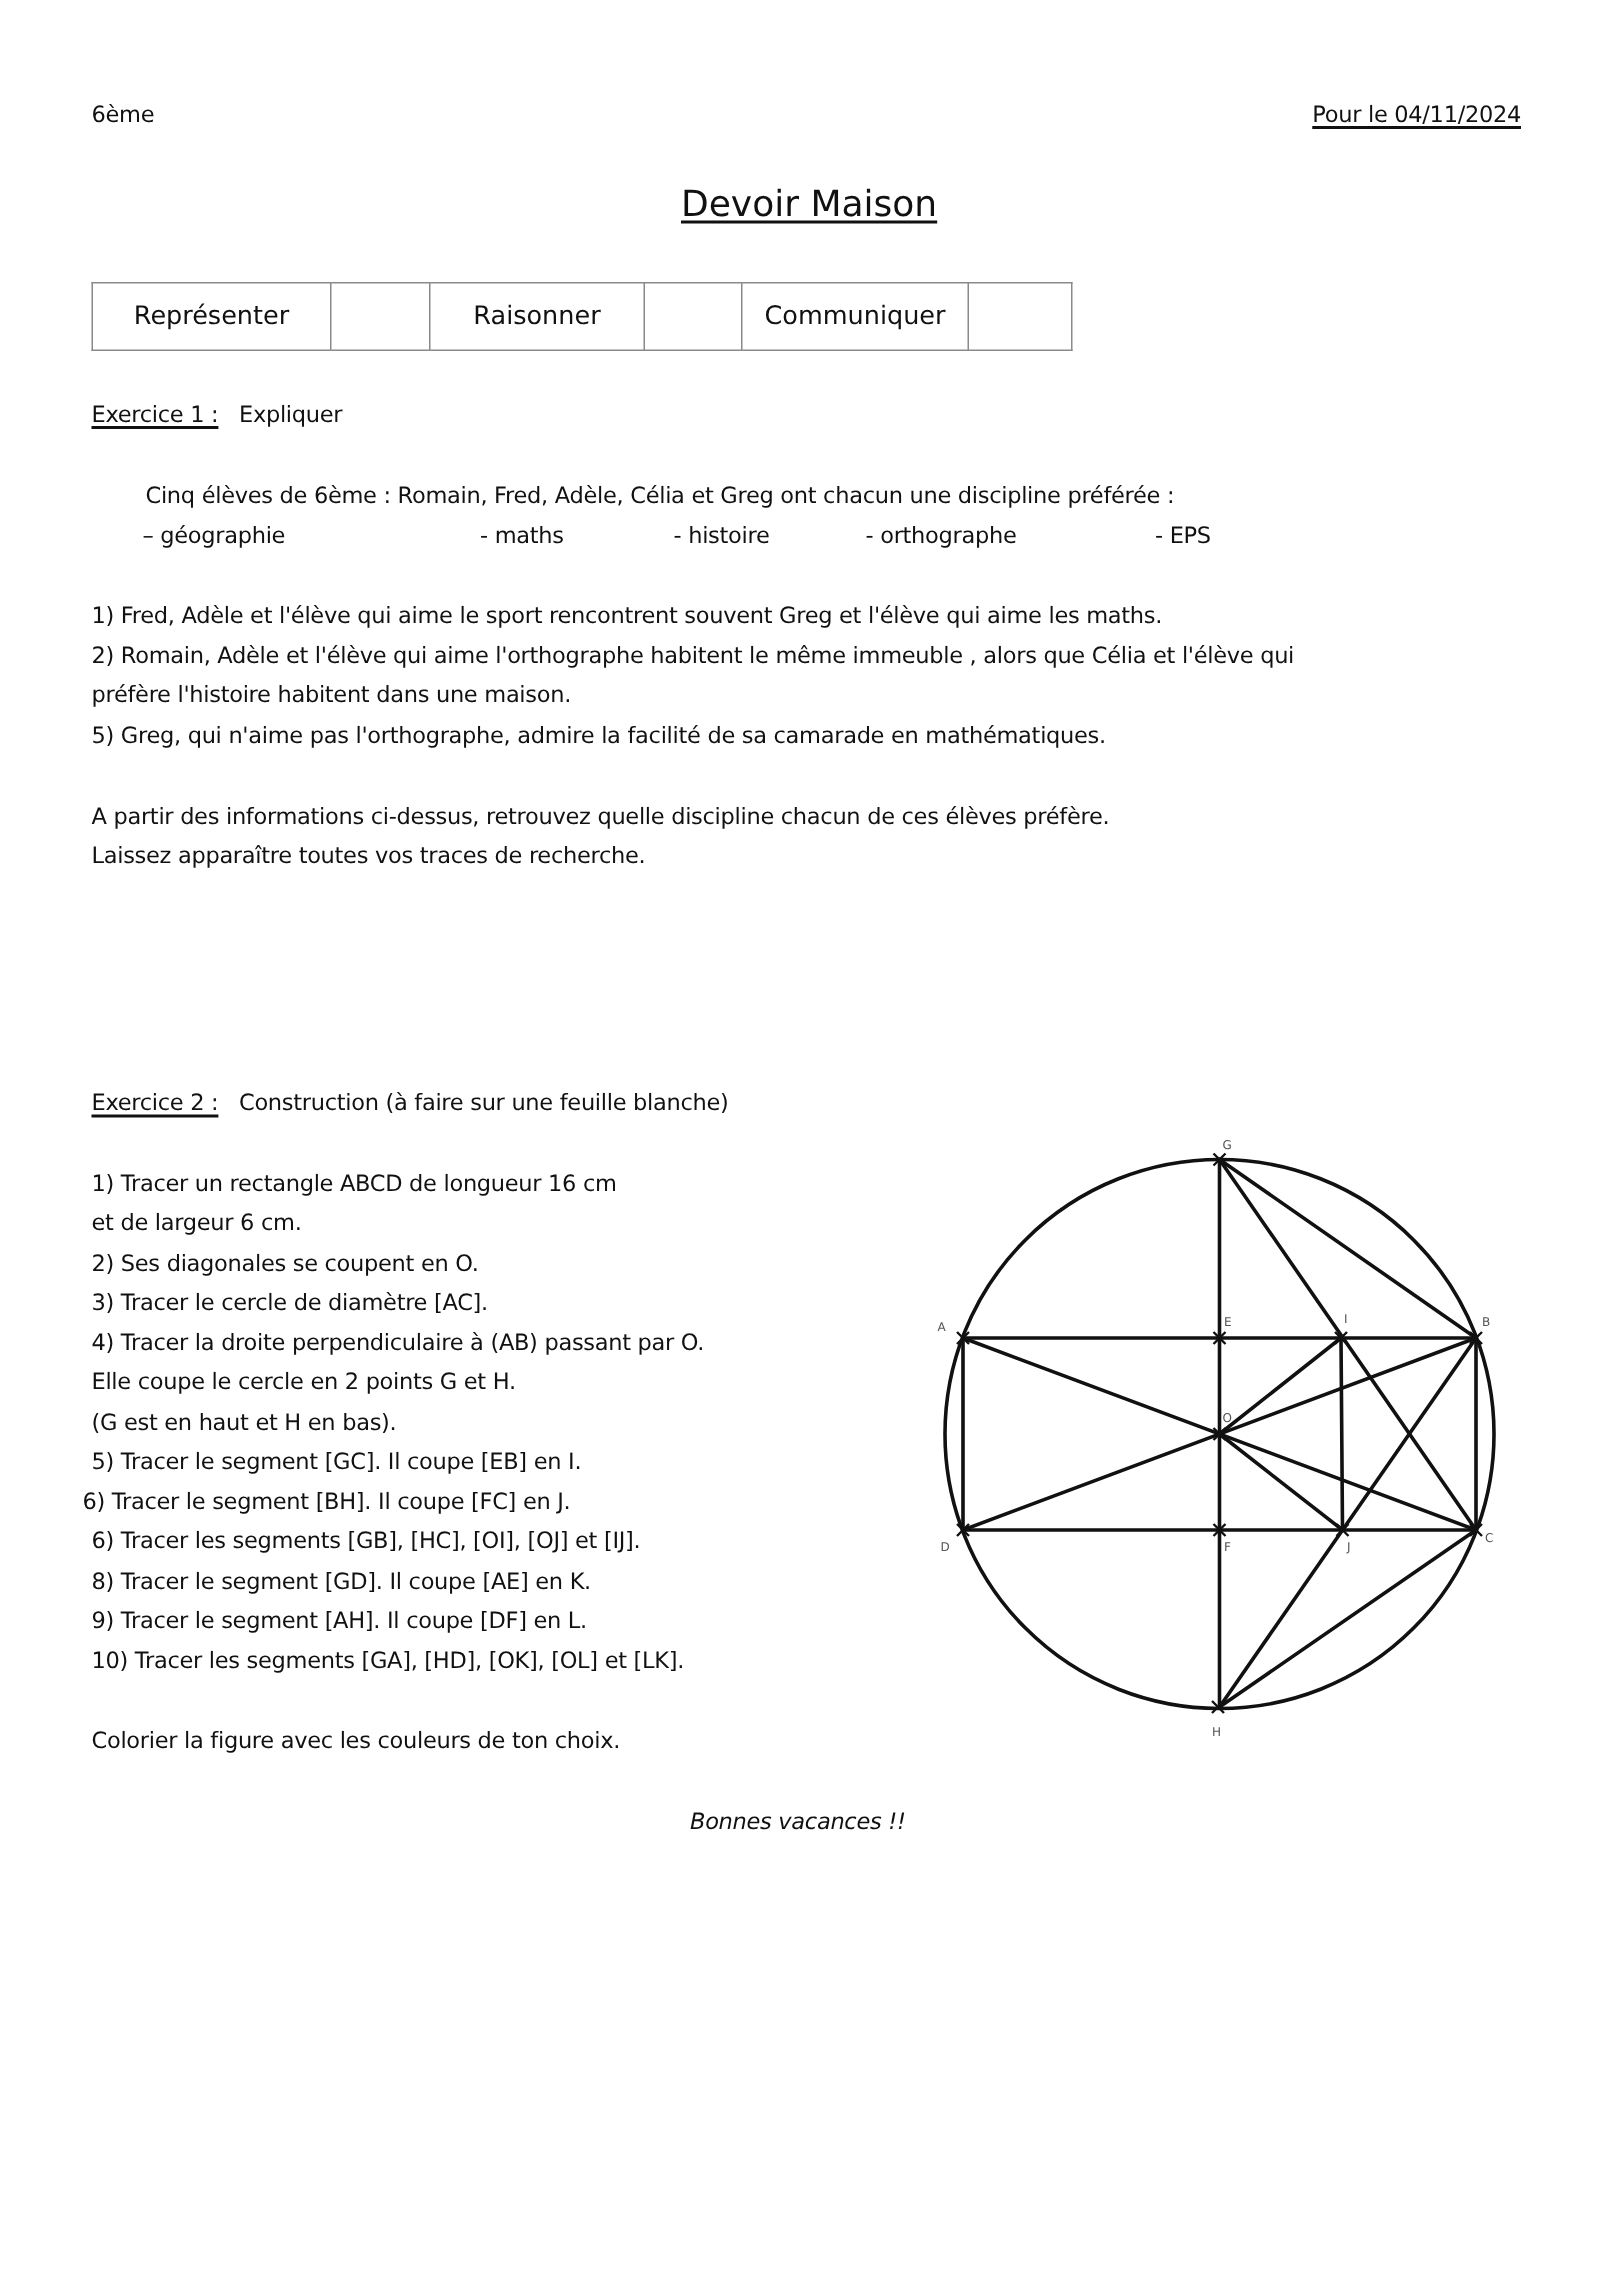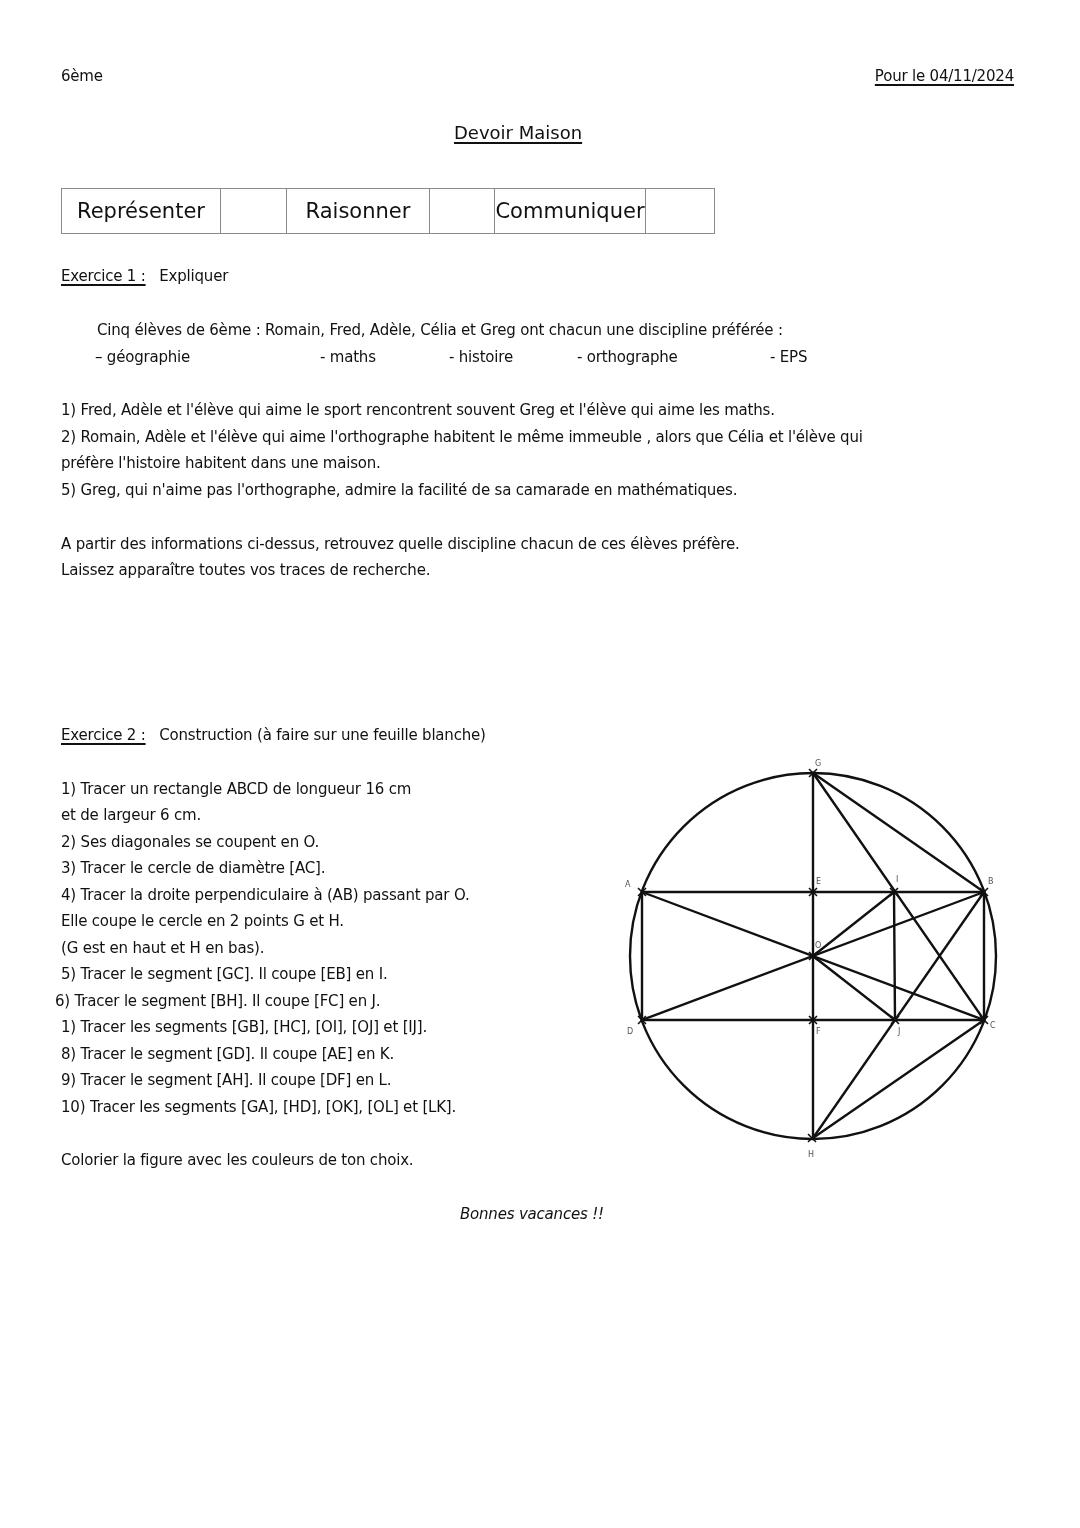--- a/index.html
+++ b/index.html
@@ -3,25 +3,25 @@
   <meta charset="utf-8">
   <style>
     html, body { margin: 0; padding: 0; background: #ffffff; }
     body {
       width: 1080px; height: 1528px; position: relative; overflow: hidden;
       font-family: "DejaVu Sans", sans-serif; color: #111111;
     }
     .abs { position: absolute; white-space: nowrap; }
     .txt { font-size: 15px; line-height: 26.5px; letter-spacing: -0.2px; }
     .u { text-decoration: underline; text-underline-offset: 3px; text-decoration-thickness: 1.5px; }
-    .title { font-size: 18px; }
+    .title { font-size: 24px; }
     .italic { font-style: italic; }
     table.comp {
       position: absolute; left: 61px; top: 188px; border-collapse: collapse;
-      font-size: 21px;
+      font-size: 17px;
     }
     table.comp td {
       border: 1px solid #8a8a8a; height: 44px; padding: 0; text-align: center;
     }
     svg.fig { position: absolute; left: 0; top: 0; }
     svg.fig .ln { stroke: #111; stroke-width: 2.4; fill: none; stroke-linecap: round; }
     svg.fig .ptlbl { font-family: "DejaVu Sans", sans-serif; font-size: 8px; fill: #555; }
     svg.fig .cross { stroke: #111; stroke-width: 1.6; }
   </style>
 </head>
@@ -70,21 +70,21 @@
 
 <div class="abs txt" style="left:61px; top:776px;">1) Tracer un rectangle ABCD de longueur 16 cm</div>
 <div class="abs txt" style="left:61px; top:802px;">et de largeur 6 cm.</div>
 <div class="abs txt" style="left:61px; top:829px;">2) Ses diagonales se coupent en O.</div>
 <div class="abs txt" style="left:61px; top:855px;">3) Tracer le cercle de diamètre [AC].</div>
 <div class="abs txt" style="left:61px; top:882px;">4) Tracer la droite perpendiculaire à (AB) passant par O.</div>
 <div class="abs txt" style="left:61px; top:908px;">Elle coupe le cercle en 2 points G et H.</div>
 <div class="abs txt" style="left:61px; top:935px;">(G est en haut et H en bas).</div>
 <div class="abs txt" style="left:61px; top:961px;">5) Tracer le segment [GC]. Il coupe [EB] en I.</div>
 <div class="abs txt" style="left:55px; top:988px;">6) Tracer le segment [BH]. Il coupe [FC] en J.</div>
-<div class="abs txt" style="left:61px; top:1014px;">1) Tracer les segments [GB], [HC], [OI], [OJ] et [IJ].</div>
+<div class="abs txt" style="left:61px; top:1014px;">6) Tracer les segments [GB], [HC], [OI], [OJ] et [IJ].</div>
 <div class="abs txt" style="left:61px; top:1041px;">8) Tracer le segment [GD]. Il coupe [AE] en K.</div>
 <div class="abs txt" style="left:61px; top:1067px;">9) Tracer le segment [AH]. Il coupe [DF] en L.</div>
 <div class="abs txt" style="left:61px; top:1094px;">10) Tracer les segments [GA], [HD], [OK], [OL] et [LK].</div>
 
 <div class="abs txt" style="left:61px; top:1147px;">Colorier la figure avec les couleurs de ton choix.</div>
 
 <div class="abs txt italic" style="left:460px; top:1201px;">Bonnes vacances !!</div>
 
 <svg class="fig" width="1080" height="1528" viewBox="0 0 1080 1528">
 

